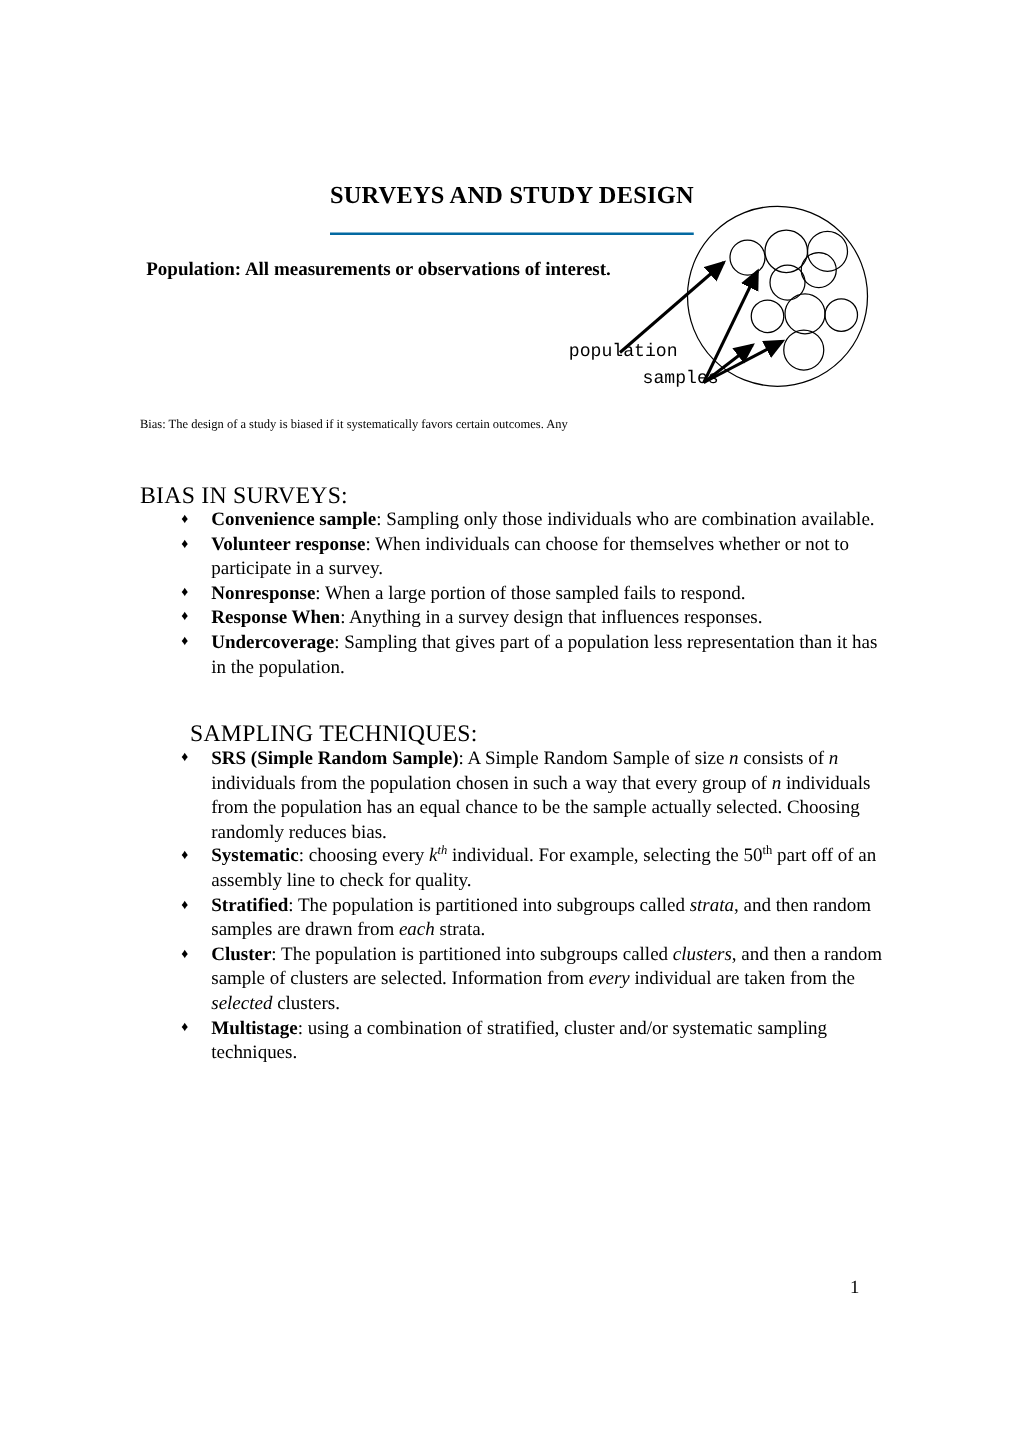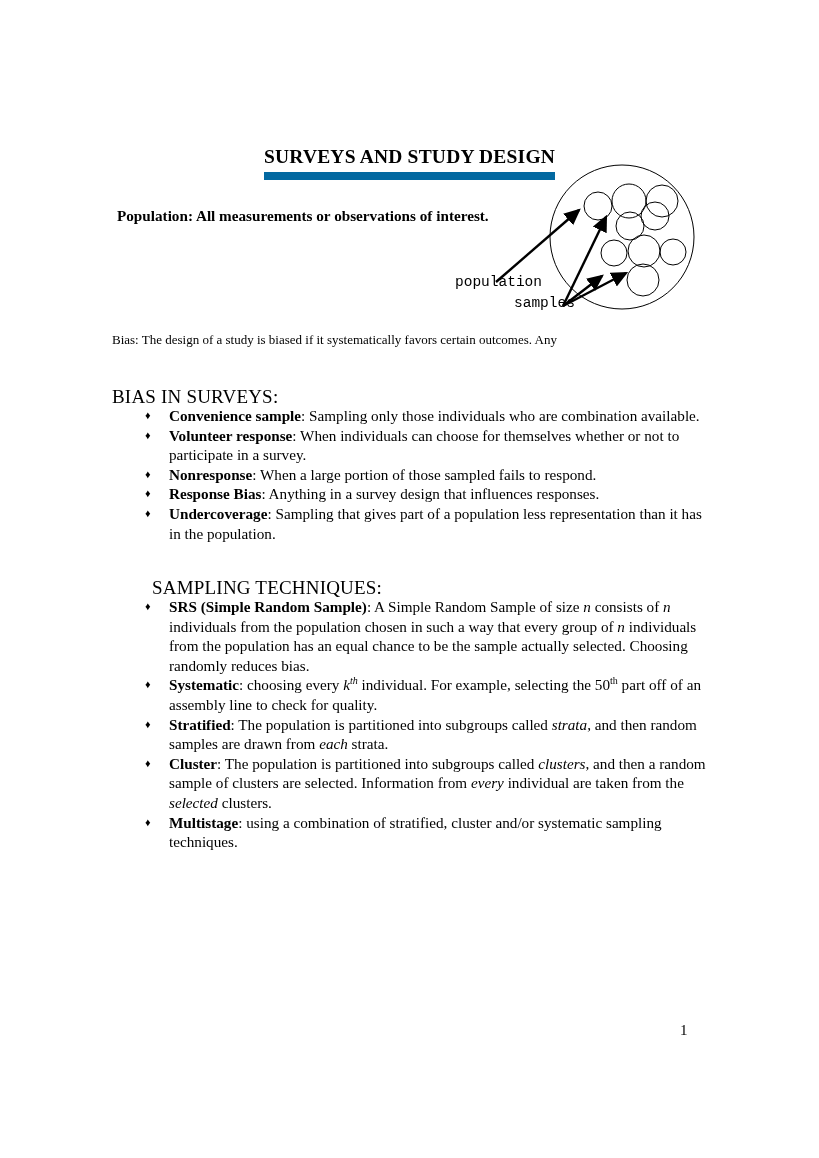--- a/index.html
+++ b/index.html
@@ -25,22 +25,22 @@
     position: absolute;
     left: 0;
     top: 146px;
     width: 819px;
     text-align: center;
     font-size: 19.5px;
     font-weight: bold;
     letter-spacing: 0.2px;
   }
   #doc-title .tt {
-    border-bottom: 8px solid #0369a1;
-    padding-bottom: 5px;
+    border-bottom: 2px solid #0369a1;
+    padding-bottom: 19px;
   }
 
   
   #intro-block {
     position: absolute;
     left: 117px;
     top: 206px;
     width: 420px;
     font-size: 15.2px;
     line-height: 19px;
@@ -65,21 +65,21 @@
   }
   #label-population { left: 25px; top: 114px; }
   #label-samples    { left: 84px; top: 135px; }
 
   
   #bias-para {
     position: absolute;
     left: 112px;
     top: 330px;
     width: 600px;
-    font-size: 13px;
+    font-size: 10px;
     line-height: 19.5px;
   }
   #bias-para .hang {
     display: block;
     padding-left: 55px;
     text-indent: -55px;
   }
   #bias-para .l2 { display: block; padding-left: 55px; text-indent: 0; }
 
   
@@ -185,21 +185,21 @@
 
   <div id="bias-para">
     <span class="hang">Bias:  The design of a study is biased if it systematically favors certain outcomes.  Any</span>
   </div>
 
   <div class="section-heading" id="heading-bias-in-surveys">BIAS IN SURVEYS:</div>
   <div class="bullet-list" id="list-bias">
       <div class="bullet-item"><span class="bullet-glyph">♦</span><span class="term">Convenience sample</span><span>:  Sampling only those individuals who are combination available.</span></div>
       <div class="bullet-item"><span class="bullet-glyph">♦</span><span class="term">Volunteer response</span><span>:  When individuals can choose for themselves whether or not to participate in a survey.</span></div>
       <div class="bullet-item"><span class="bullet-glyph">♦</span><span class="term">Nonresponse</span><span>:  When a large portion of those sampled fails to respond.</span></div>
-      <div class="bullet-item"><span class="bullet-glyph">♦</span><span class="term">Response Bias</span><span>:  Anything in a survey design that influences responses.</span></div>
+      <div class="bullet-item"><span class="bullet-glyph">♦</span><span class="term">Response When</span><span>:  Anything in a survey design that influences responses.</span></div>
       <div class="bullet-item"><span class="bullet-glyph">♦</span><span class="term">Undercoverage</span><span>:  Sampling that gives part of a population less representation than it has in the population.</span></div>
     </div>
 
   <div class="section-heading" id="heading-sampling-techniques">SAMPLING TECHNIQUES:</div>
   <div class="bullet-list" id="list-sampling">
       <div class="bullet-item"><span class="bullet-glyph">♦</span><span class="term">SRS (Simple Random Sample)</span><span>:  A Simple Random Sample of size </span><span class="it">n</span><span> consists of </span><span class="it">n</span><span> individuals from the population chosen in such a way that every group of </span><span class="it">n</span><span> individuals from the population has an equal chance to be the sample actually selected.  Choosing randomly reduces bias.</span></div>
       <div class="bullet-item"><span class="bullet-glyph">♦</span><span class="term">Systematic</span><span>:  choosing every </span><span class="it">k</span><span class="it-sup">th</span><span> individual.  For example, selecting the 50</span><sup>th</sup><span> part off of an assembly line to check for quality.</span></div>
       <div class="bullet-item"><span class="bullet-glyph">♦</span><span class="term">Stratified</span><span>:  The population is partitioned into subgroups called </span><span class="it">strata</span><span>, and then random samples are drawn from </span><span class="it">each</span><span> strata.</span></div>
       <div class="bullet-item"><span class="bullet-glyph">♦</span><span class="term">Cluster</span><span>:  The population is partitioned into subgroups called </span><span class="it">clusters</span><span>, and then a random sample of clusters are selected.  Information from </span><span class="it">every</span><span> individual are taken from the </span><span class="it">selected</span><span> clusters.</span></div>
       <div class="bullet-item"><span class="bullet-glyph">♦</span><span class="term">Multistage</span><span>:  using a combination of stratified, cluster and/or systematic sampling techniques.</span></div>

